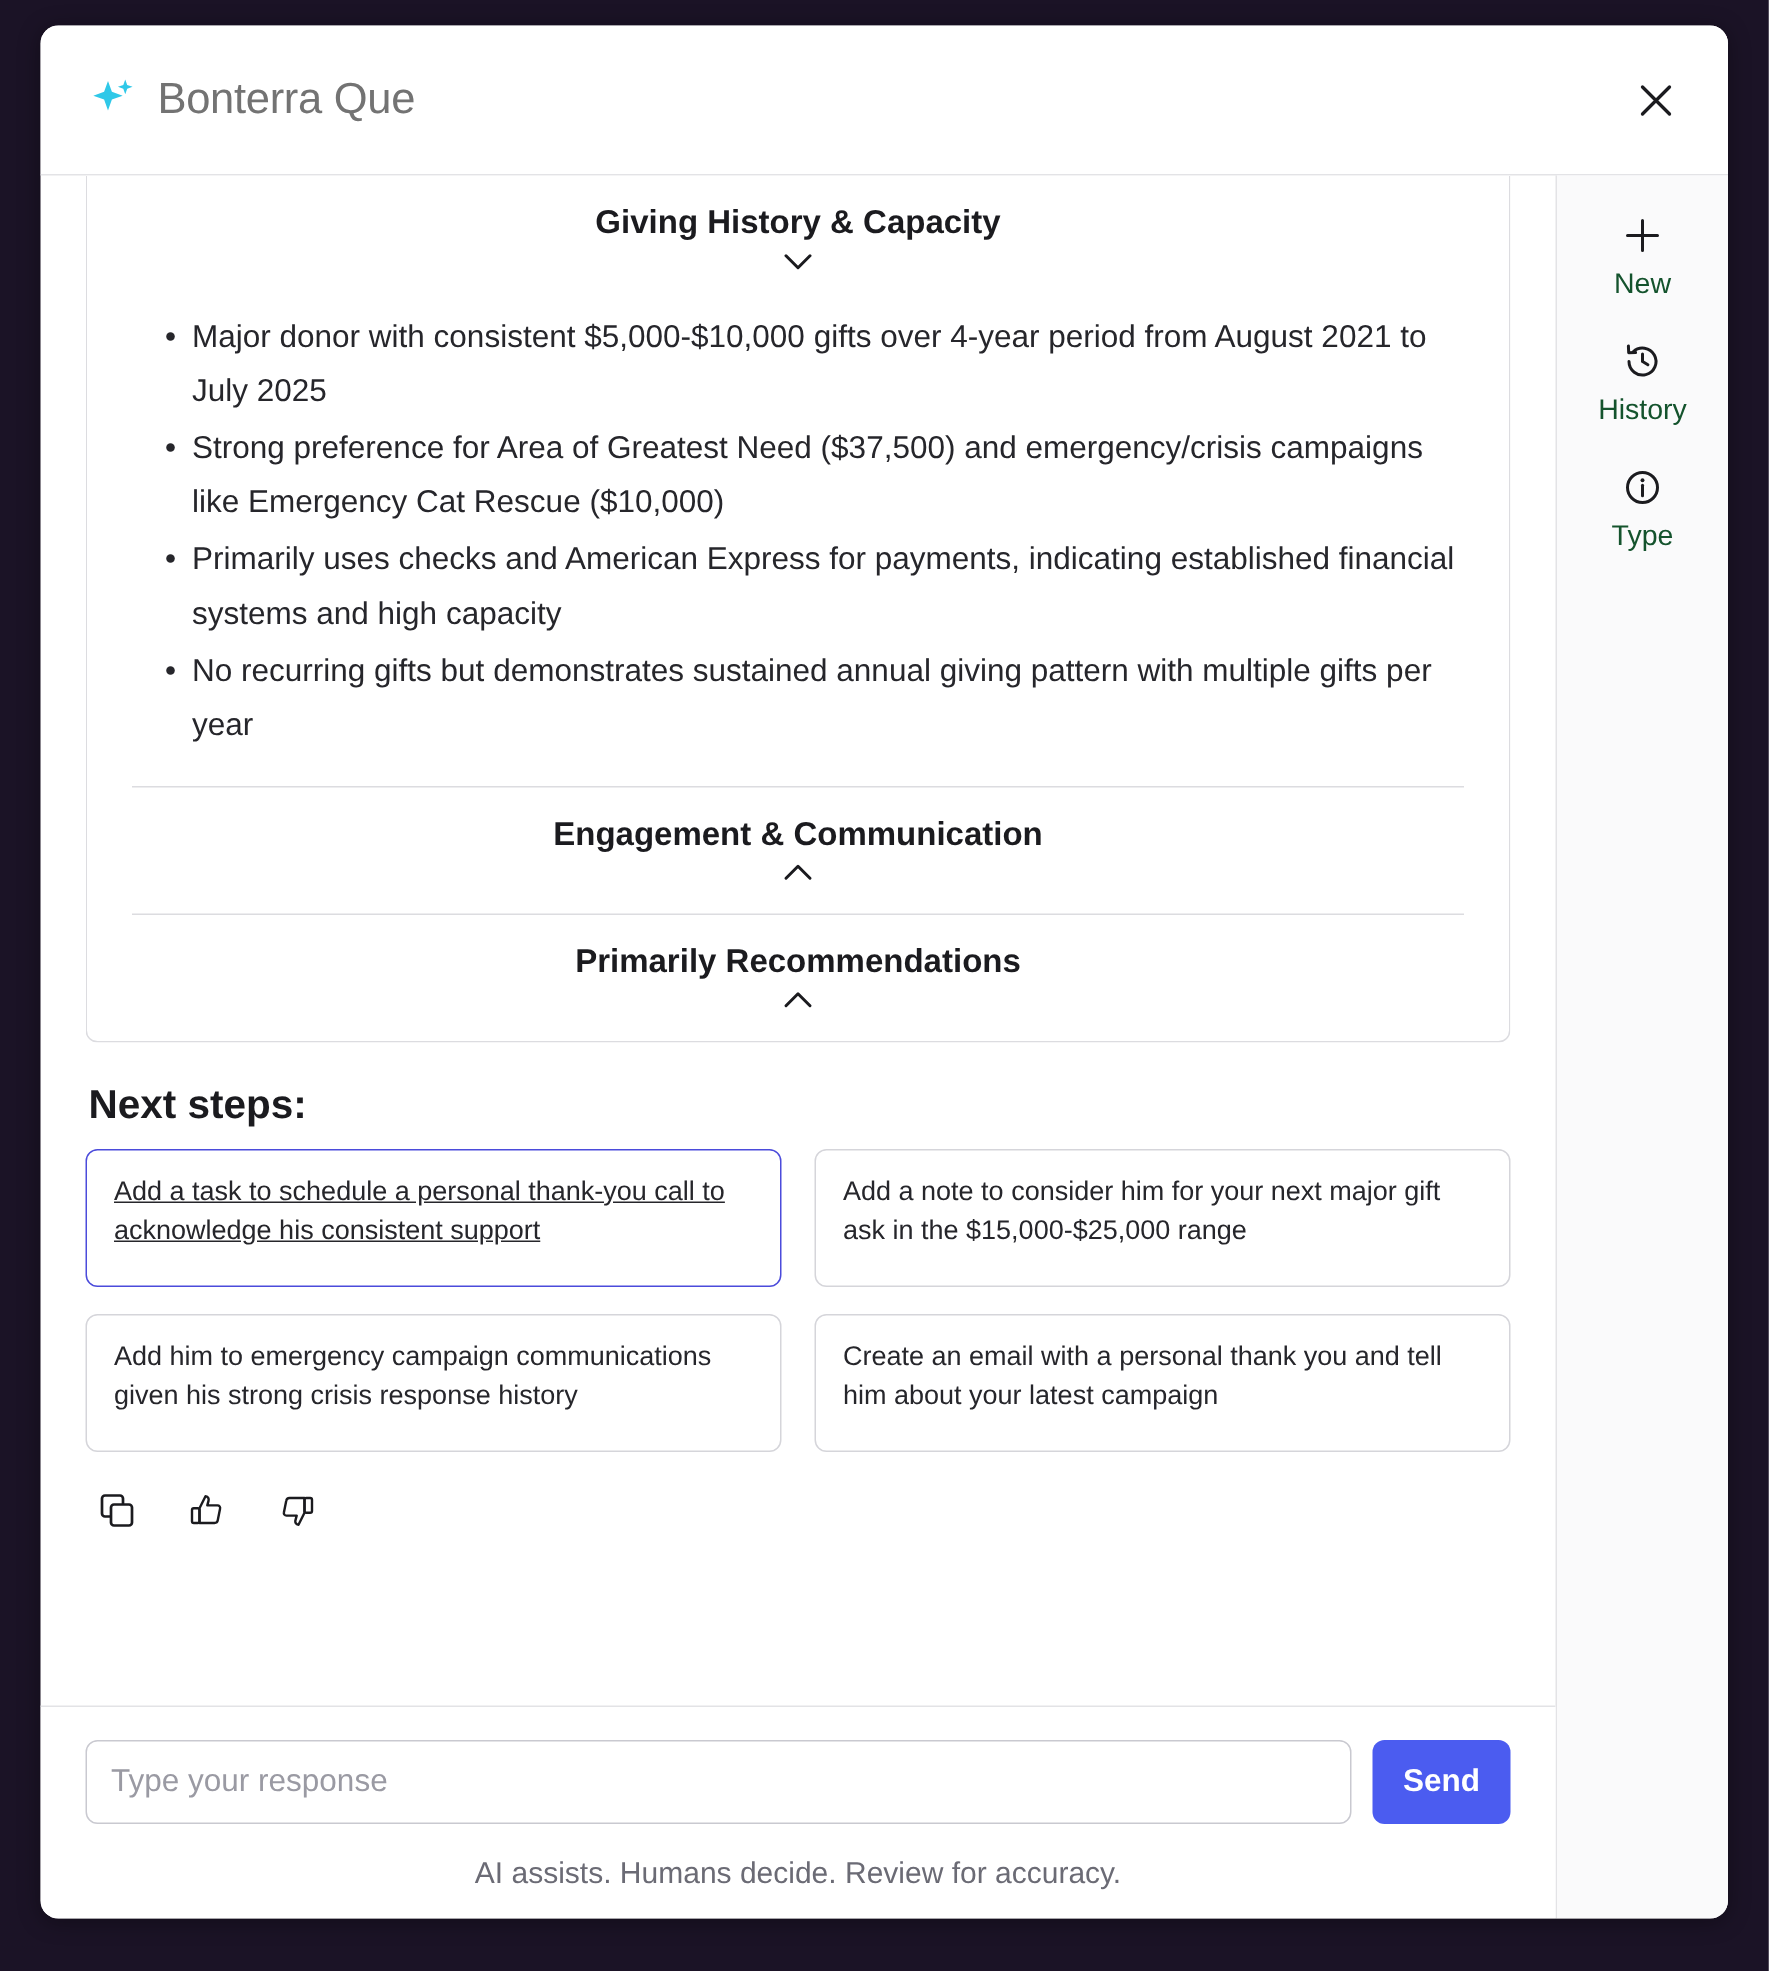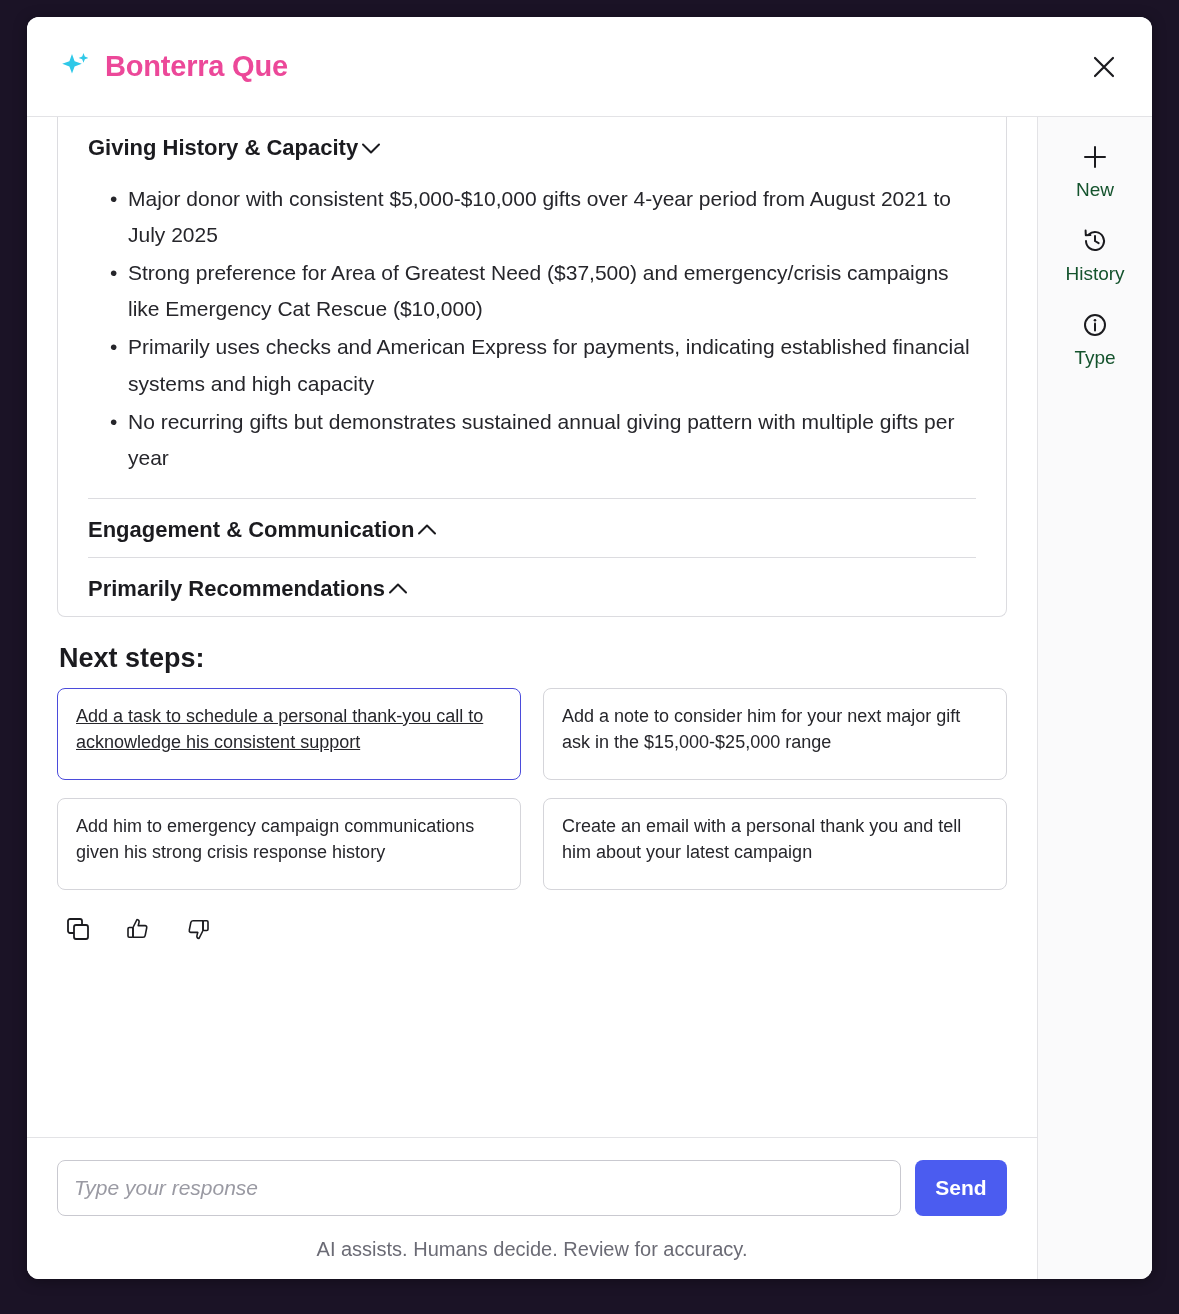--- a/index.html
+++ b/index.html
@@ -35,22 +35,22 @@
     background: #fff;
   }
   .sparkle-icon {
     width: 34px;
     height: 34px;
     margin-right: 12px;
     display: block;
   }
   .app-title {
     font-size: 29px;
-    font-weight: bold;
-    color: #ec4899;
+    font-weight: normal;
+    color: #737373;
     letter-spacing: -0.2px;
     flex: 1;
   }
   .close-btn {
     width: 40px;
     height: 40px;
     display: flex;
     align-items: center;
     justify-content: center;
     background: none;
@@ -84,23 +84,24 @@
     margin-top: 0;
     border: 1px solid #dcdce0;
     border-top: none;
     border-radius: 0 0 8px 8px;
     padding: 0 30px;
     background: #fff;
   }
   .acc-head {
     display: flex;
     align-items: center;
-    justify-content: flex-start;
+    justify-content: flex-end;
     padding: 18px 0 14px 0;
     cursor: pointer;
+    flex-direction: column;
   }
   .acc-title {
     font-size: 22px;
     font-weight: bold;
     color: #1b1b1f;
   }
   .chev {
     width: 26px;
     height: 26px;
     flex: 0 0 26px;
@@ -191,21 +192,20 @@
   .composer input {
     flex: 1;
     height: 56px;
     border: 1px solid #c9c9d0;
     border-radius: 8px;
     font-size: 21px;
     padding: 0 16px;
     color: #1b1b1f;
     font-family: "Liberation Sans", sans-serif;
     outline: none;
-    font-style: italic;
   }
   .composer input::placeholder { color: #9a9aa3; }
   .send-btn {
     width: 92px;
     border: none;
     border-radius: 8px;
     background: #4b5cf0;
     color: #fff;
     font-size: 21px;
     font-weight: bold;

